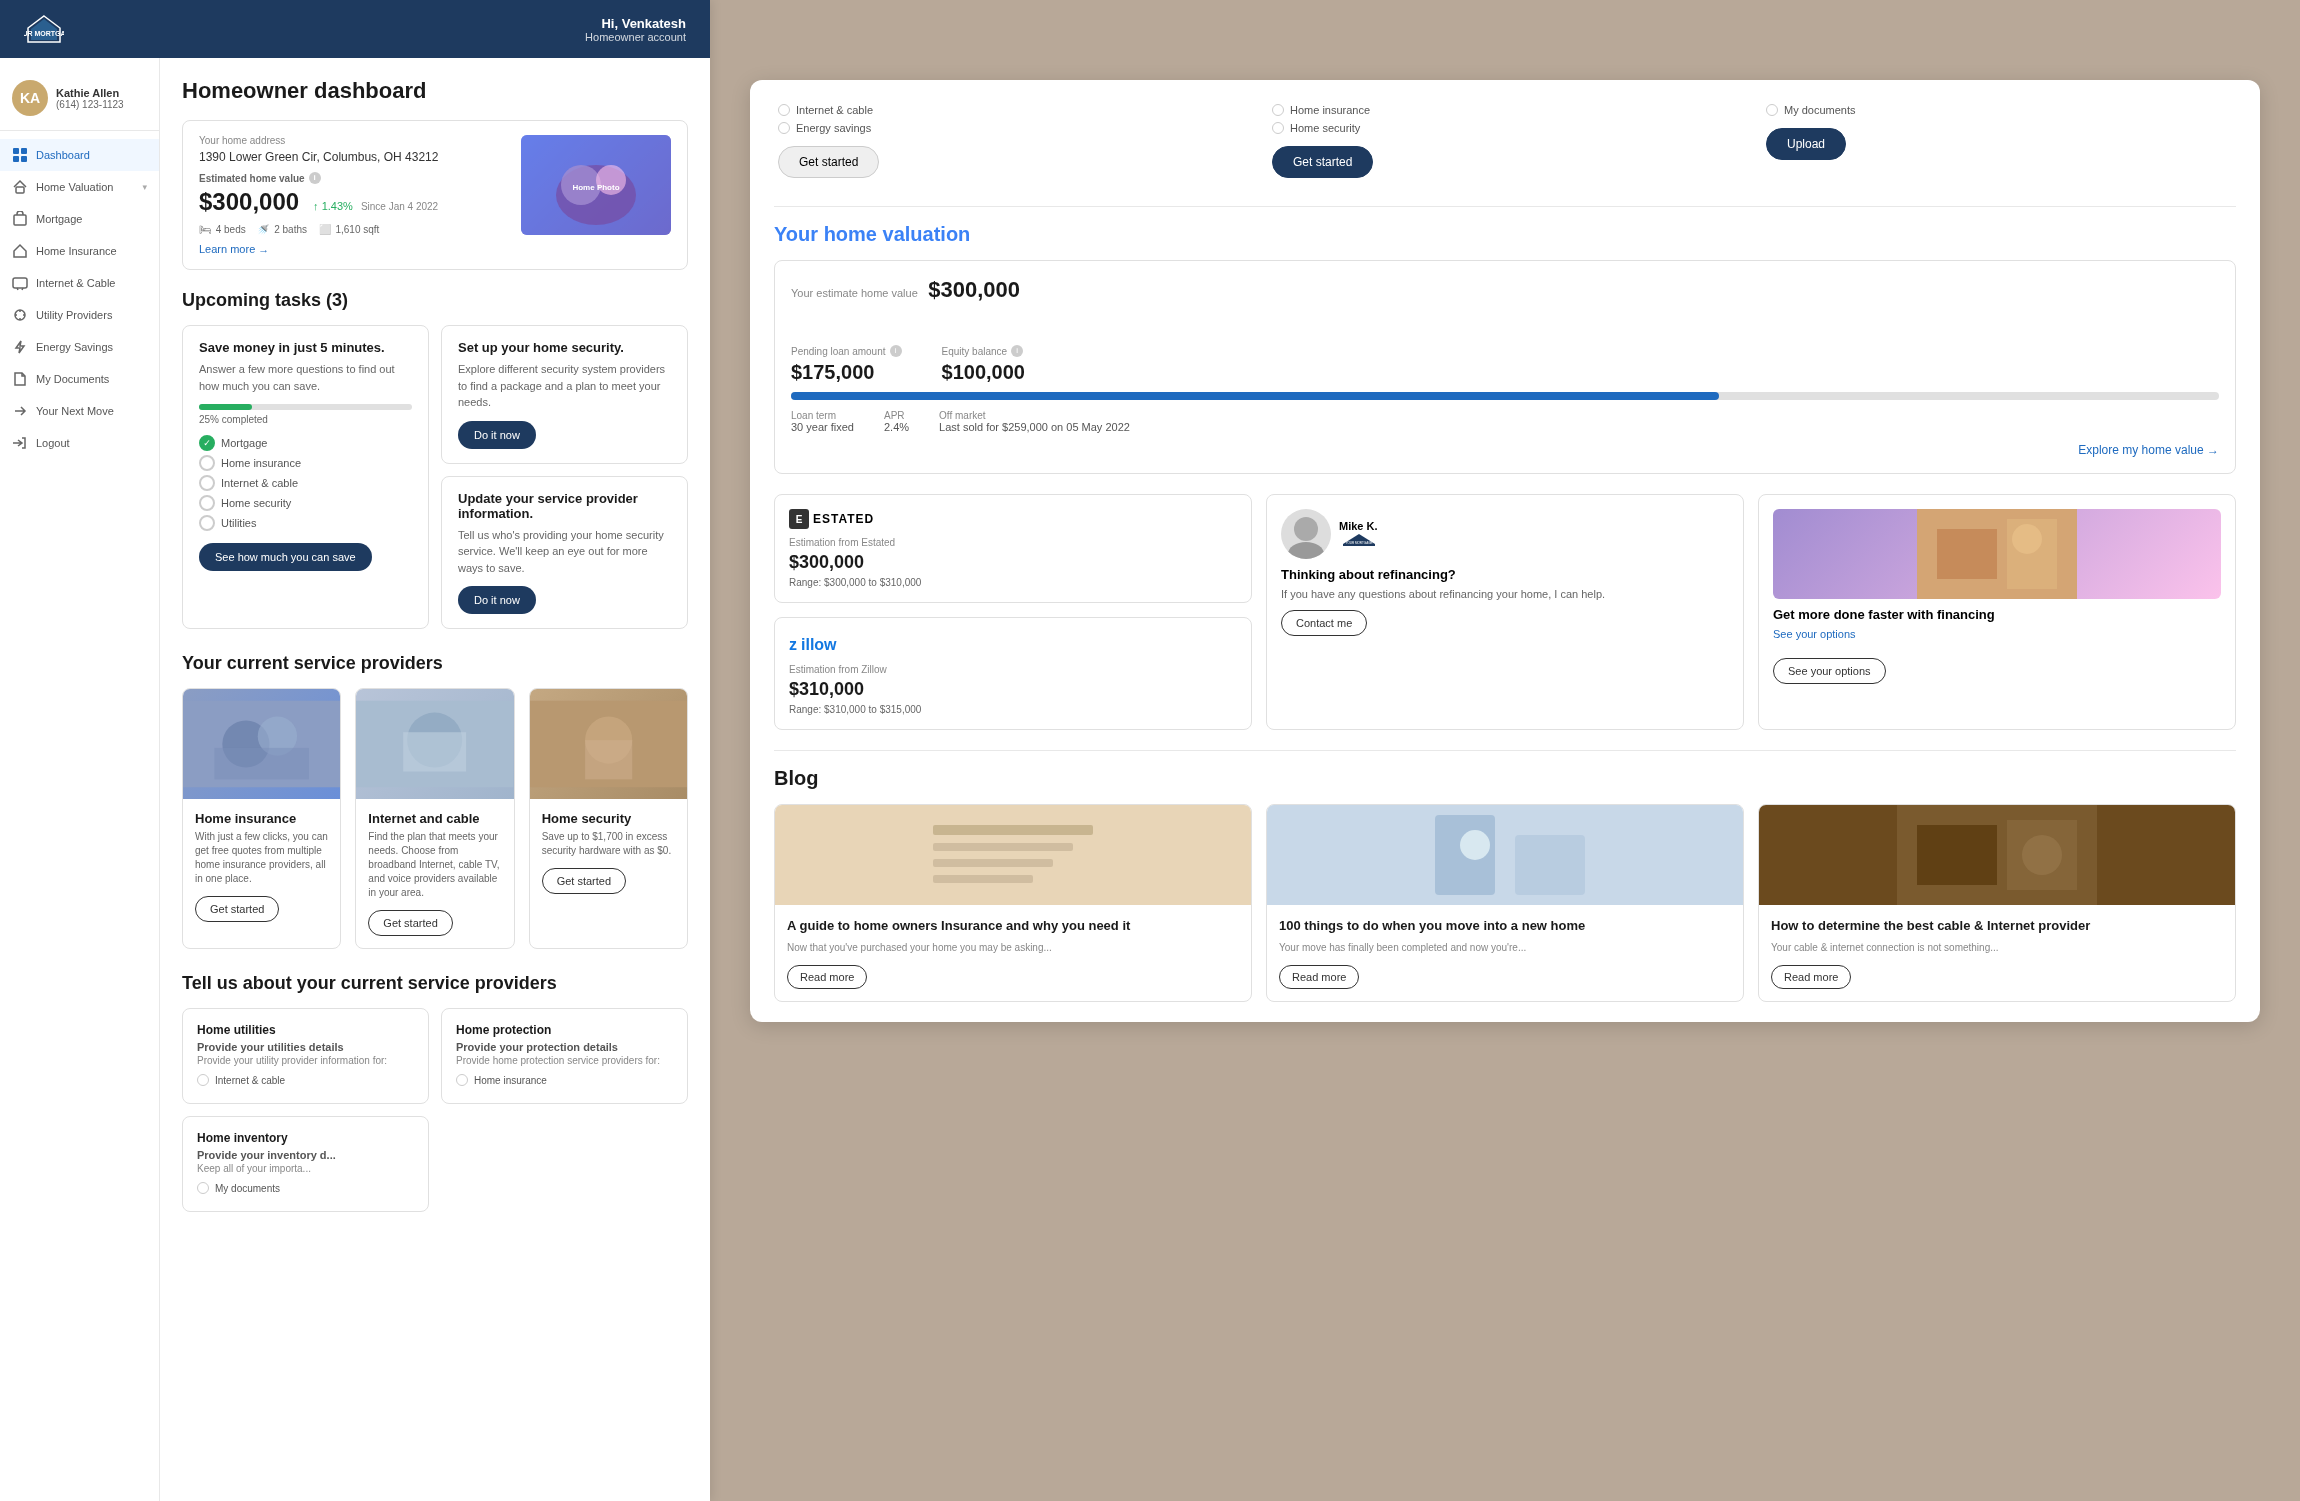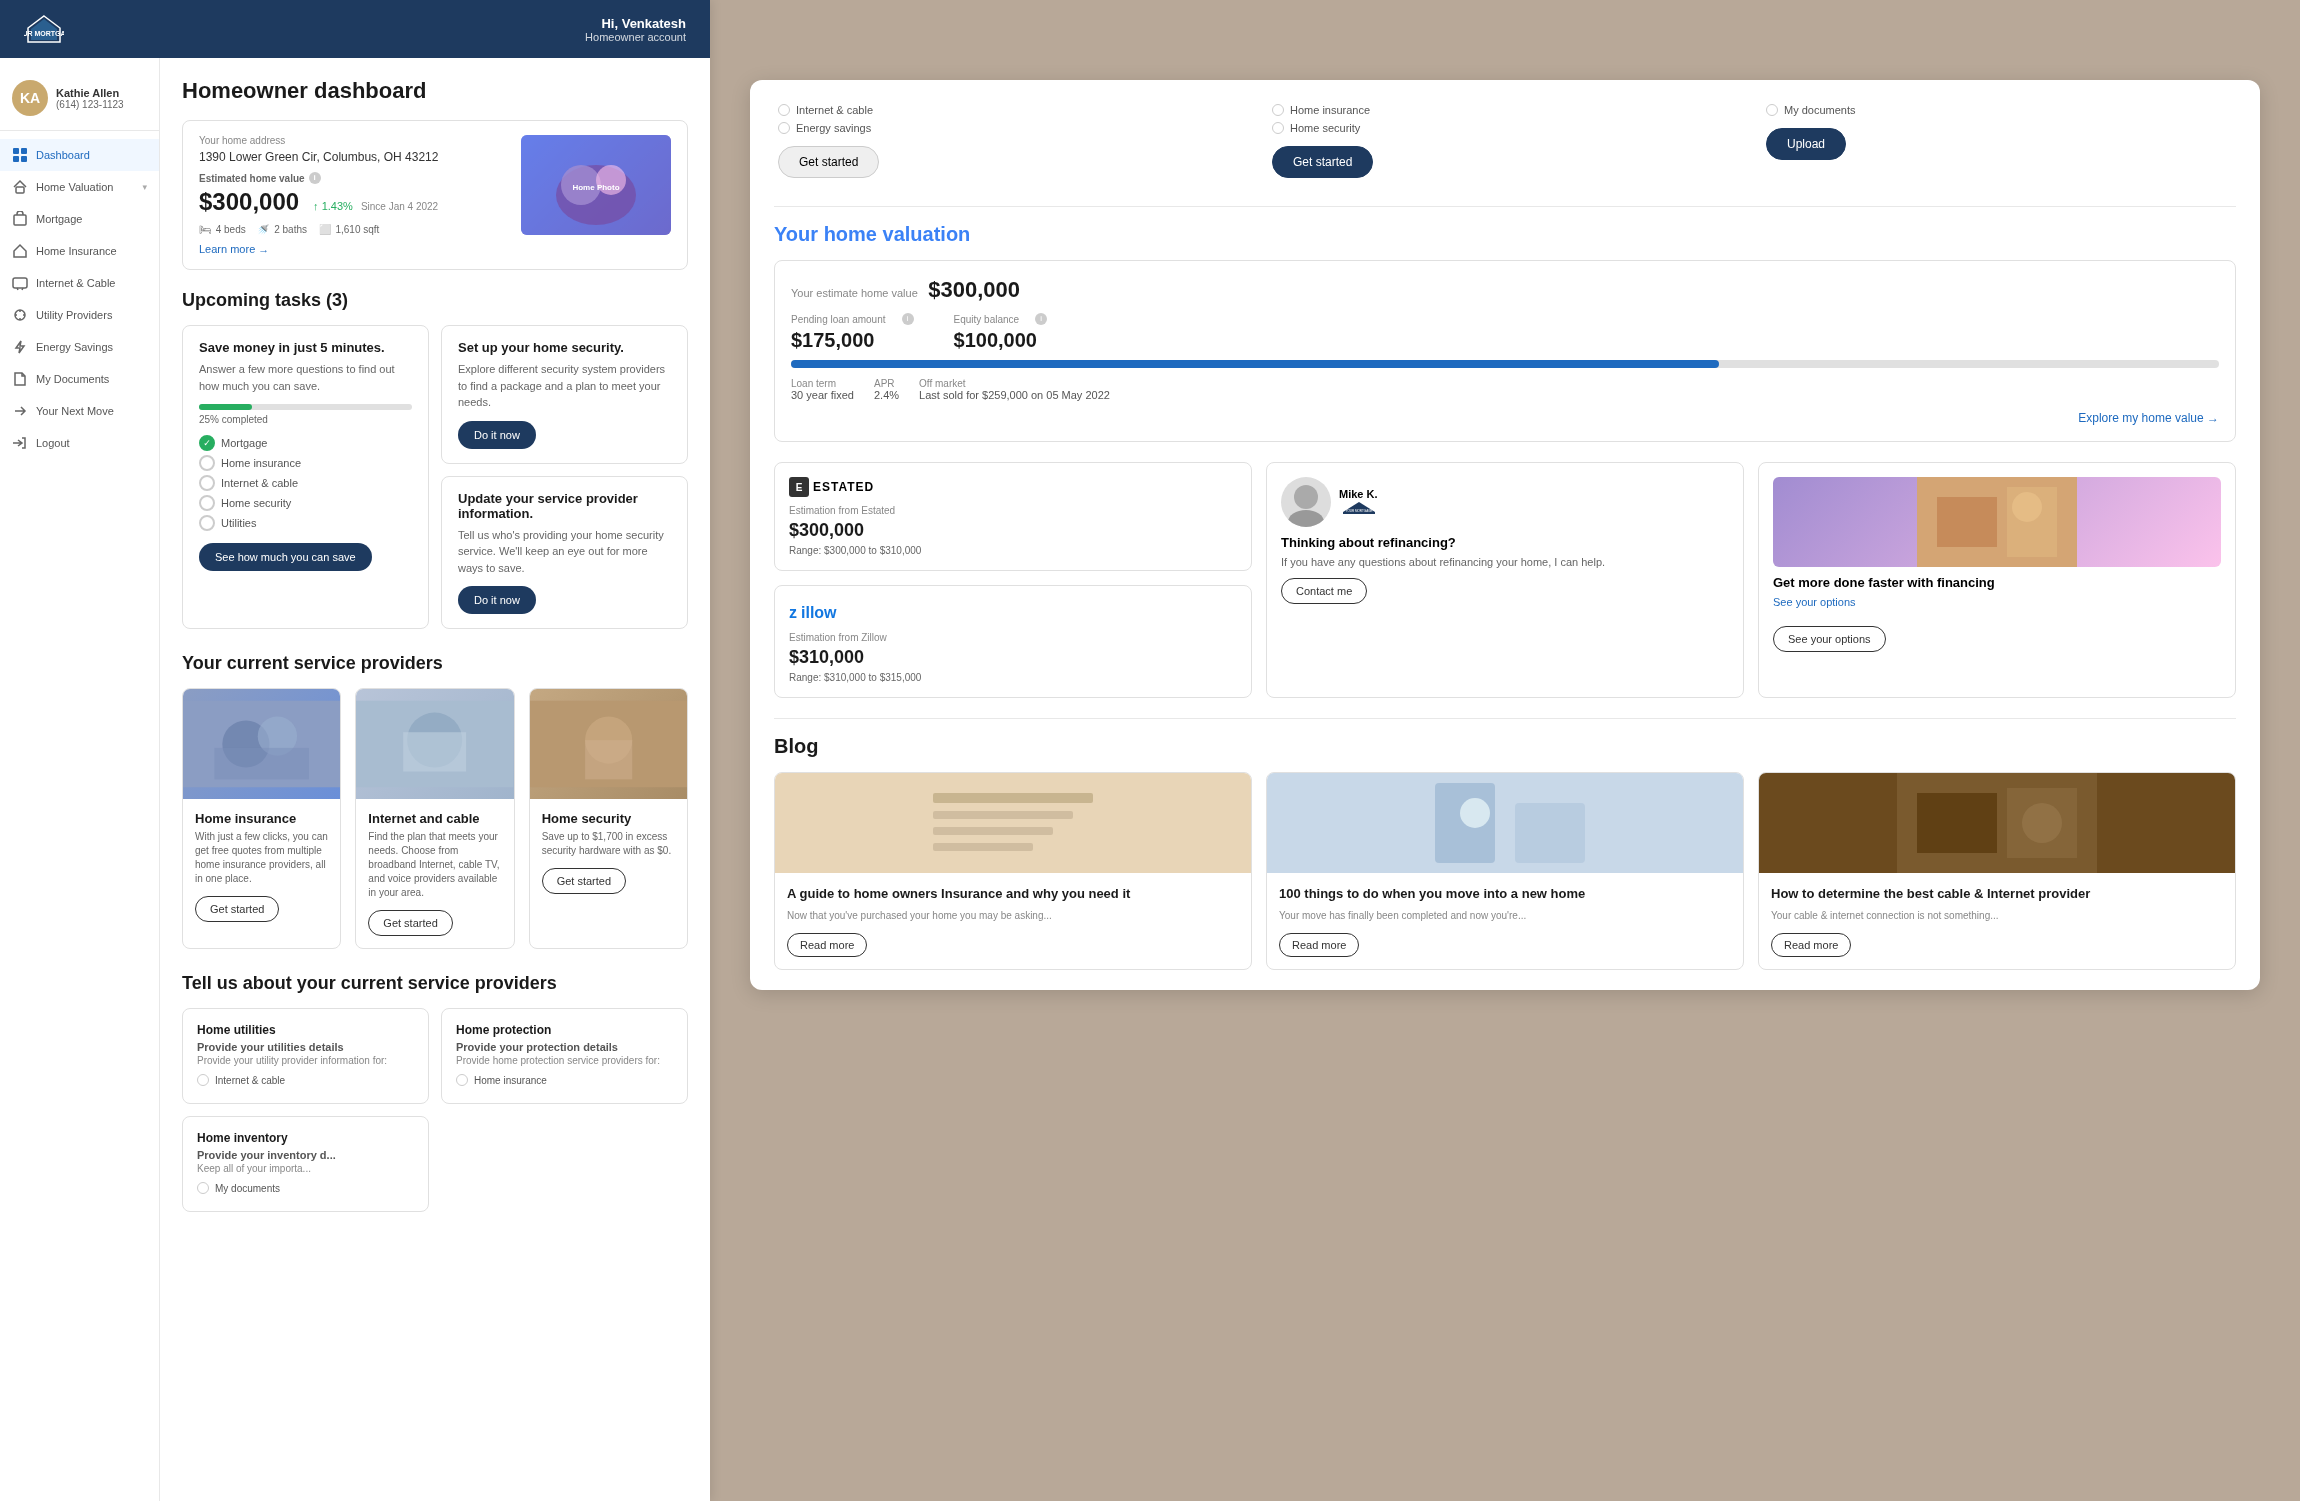--- a/index.html
+++ b/index.html
@@ -98,26 +98,26 @@
     .btn-started.dark { background: #1e3a5f; color: white; border-color: #1e3a5f; }
     .btn-started.upload { background: #1e3a5f; color: white; border-color: #1e3a5f; }
 
     
     .valuation-title { font-size: 20px; font-weight: 700; color: #3b82f6; margin-bottom: 14px; }
     .valuation-card { border: 1px solid #e0e0e0; border-radius: 8px; padding: 16px; margin-bottom: 20px; }
     .val-estimate-label { font-size: 11px; color: #888; }
     .val-estimate-value { font-size: 22px; font-weight: 700; color: #1a1a1a; display: inline; }
     .val-metrics { display: flex; gap: 40px; margin-top: 10px; }
     .val-metric { }
-    .val-metric-label { font-size: 10px; color: #888; margin-bottom: 4px; display: flex; align-items: center; gap: 16px; }
+    .val-metric-label { font-size: 10px; color: #888; margin-bottom: 4px; display: flex; align-items: center; gap: 4px; margin-top: 32px; }
     .val-metric-value { font-size: 20px; font-weight: 700; color: #1a1a1a; }
     .equity-bar-container { margin-top: 8px; margin-bottom: 10px; }
     .equity-bar-bg { height: 8px; background: #e0e0e0; border-radius: 4px; }
     .equity-bar-fill { height: 100%; background: #1e6abf; border-radius: 4px; width: 65%; }
-    .loan-details { display: flex; gap: 20px; font-size: 11px; color: #555; margin-top: 0; }
+    .loan-details { display: flex; gap: 30px; font-size: 11px; color: #555; margin-top: 0; }
     .loan-detail-label { color: #888; font-size: 10px; }
     .explore-link { font-size: 12px; color: #1e6abf; margin-top: 10px; display: block; text-align: right; cursor: pointer; }
 
     
     .valuation-sources { display: grid; grid-template-columns: 1fr 1fr 1fr; gap: 14px; margin-bottom: 20px; }
     .val-source-card { border: 1px solid #e0e0e0; border-radius: 8px; padding: 14px; }
     .val-source-title { font-size: 10px; color: #888; margin-bottom: 4px; }
     .val-source-value { font-size: 18px; font-weight: 700; color: #1a1a1a; margin-bottom: 4px; }
     .val-source-range { font-size: 10px; color: #666; }
     .val-advisor { display: flex; align-items: center; gap: 8px; margin-bottom: 8px; }

